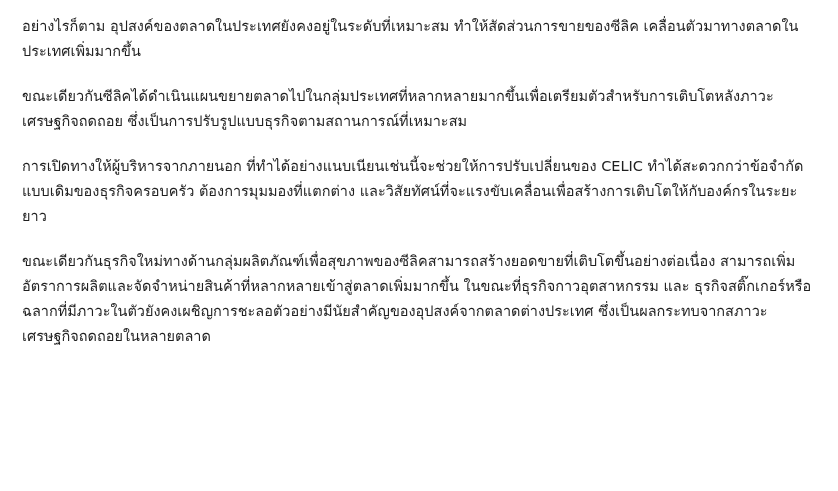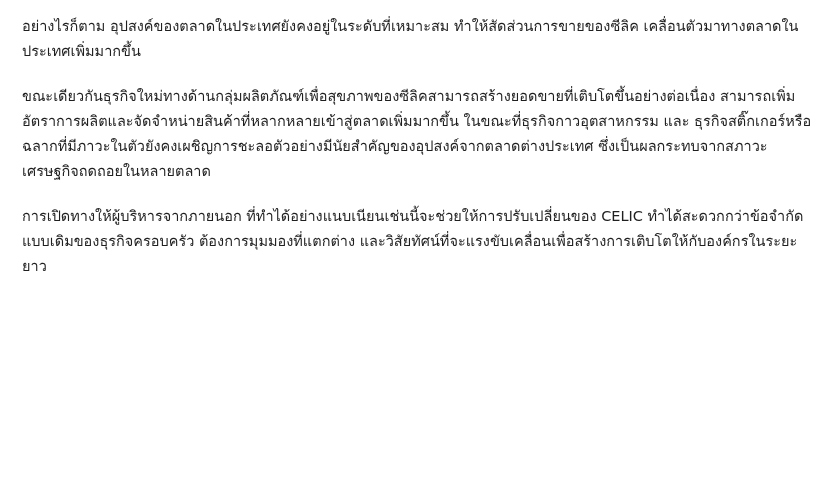--- a/index.html
+++ b/index.html
@@ -31,15 +31,16 @@
   }
   .para:last-child {
     margin-bottom: 0;
   }
 </style>
 </head>
 <body>
 
 <div class="doc">
   <p class="para">อย่างไรก็ตาม อุปสงค์ของตลาดในประเทศยังคงอยู่ในระดับที่เหมาะสม ทำให้สัดส่วนการขายของซีลิค เคลื่อนตัวมาทางตลาดในประเทศเพิ่มมากขึ้น</p>
+  <p class="para">ขณะเดียวกันซีลิคได้ดำเนินแผนขยายตลาดไปในกลุ่มประเทศที่หลากหลายมากขึ้นเพื่อเตรียมตัวสำหรับการเติบโตหลังภาวะเศรษฐกิจถดถอย ซึ่งเป็นการปรับรูปแบบธุรกิจตามสถานการณ์ที่เหมาะสม</p>
+  <p class="para">การเปิดทางให้ผู้บริหารจากภายนอก ที่ทำได้อย่างแนบเนียนเช่นนี้จะช่วยให้การปรับเปลี่ยนของ CELIC ทำได้สะดวกกว่าข้อจำกัดแบบเดิมของธุรกิจครอบครัว ต้องการมุมมองที่แตกต่าง และวิสัยทัศน์ที่จะแรงขับเคลื่อนเพื่อสร้างการเติบโตให้กับองค์กรในระยะยาว</p>
   <p class="para">ขณะเดียวกันธุรกิจใหม่ทางด้านกลุ่มผลิตภัณฑ์เพื่อสุขภาพของซีลิคสามารถสร้างยอดขายที่เติบโตขึ้นอย่างต่อเนื่อง สามารถเพิ่มอัตราการผลิตและจัดจำหน่ายสินค้าที่หลากหลายเข้าสู่ตลาดเพิ่มมากขึ้น ในขณะที่ธุรกิจกาวอุตสาหกรรม และ ธุรกิจสติ๊กเกอร์หรือฉลากที่มีภาวะในตัวยังคงเผชิญการชะลอตัวอย่างมีนัยสำคัญของอุปสงค์จากตลาดต่างประเทศ ซึ่งเป็นผลกระทบจากสภาวะเศรษฐกิจถดถอยในหลายตลาด</p>
-  <p class="para">การเปิดทางให้ผู้บริหารจากภายนอก ที่ทำได้อย่างแนบเนียนเช่นนี้จะช่วยให้การปรับเปลี่ยนของ CELIC ทำได้สะดวกกว่าข้อจำกัดแบบเดิมของธุรกิจครอบครัว ต้องการมุมมองที่แตกต่าง และวิสัยทัศน์ที่จะแรงขับเคลื่อนเพื่อสร้างการเติบโตให้กับองค์กรในระยะยาว</p>
 </div>
 
 </body></html>

